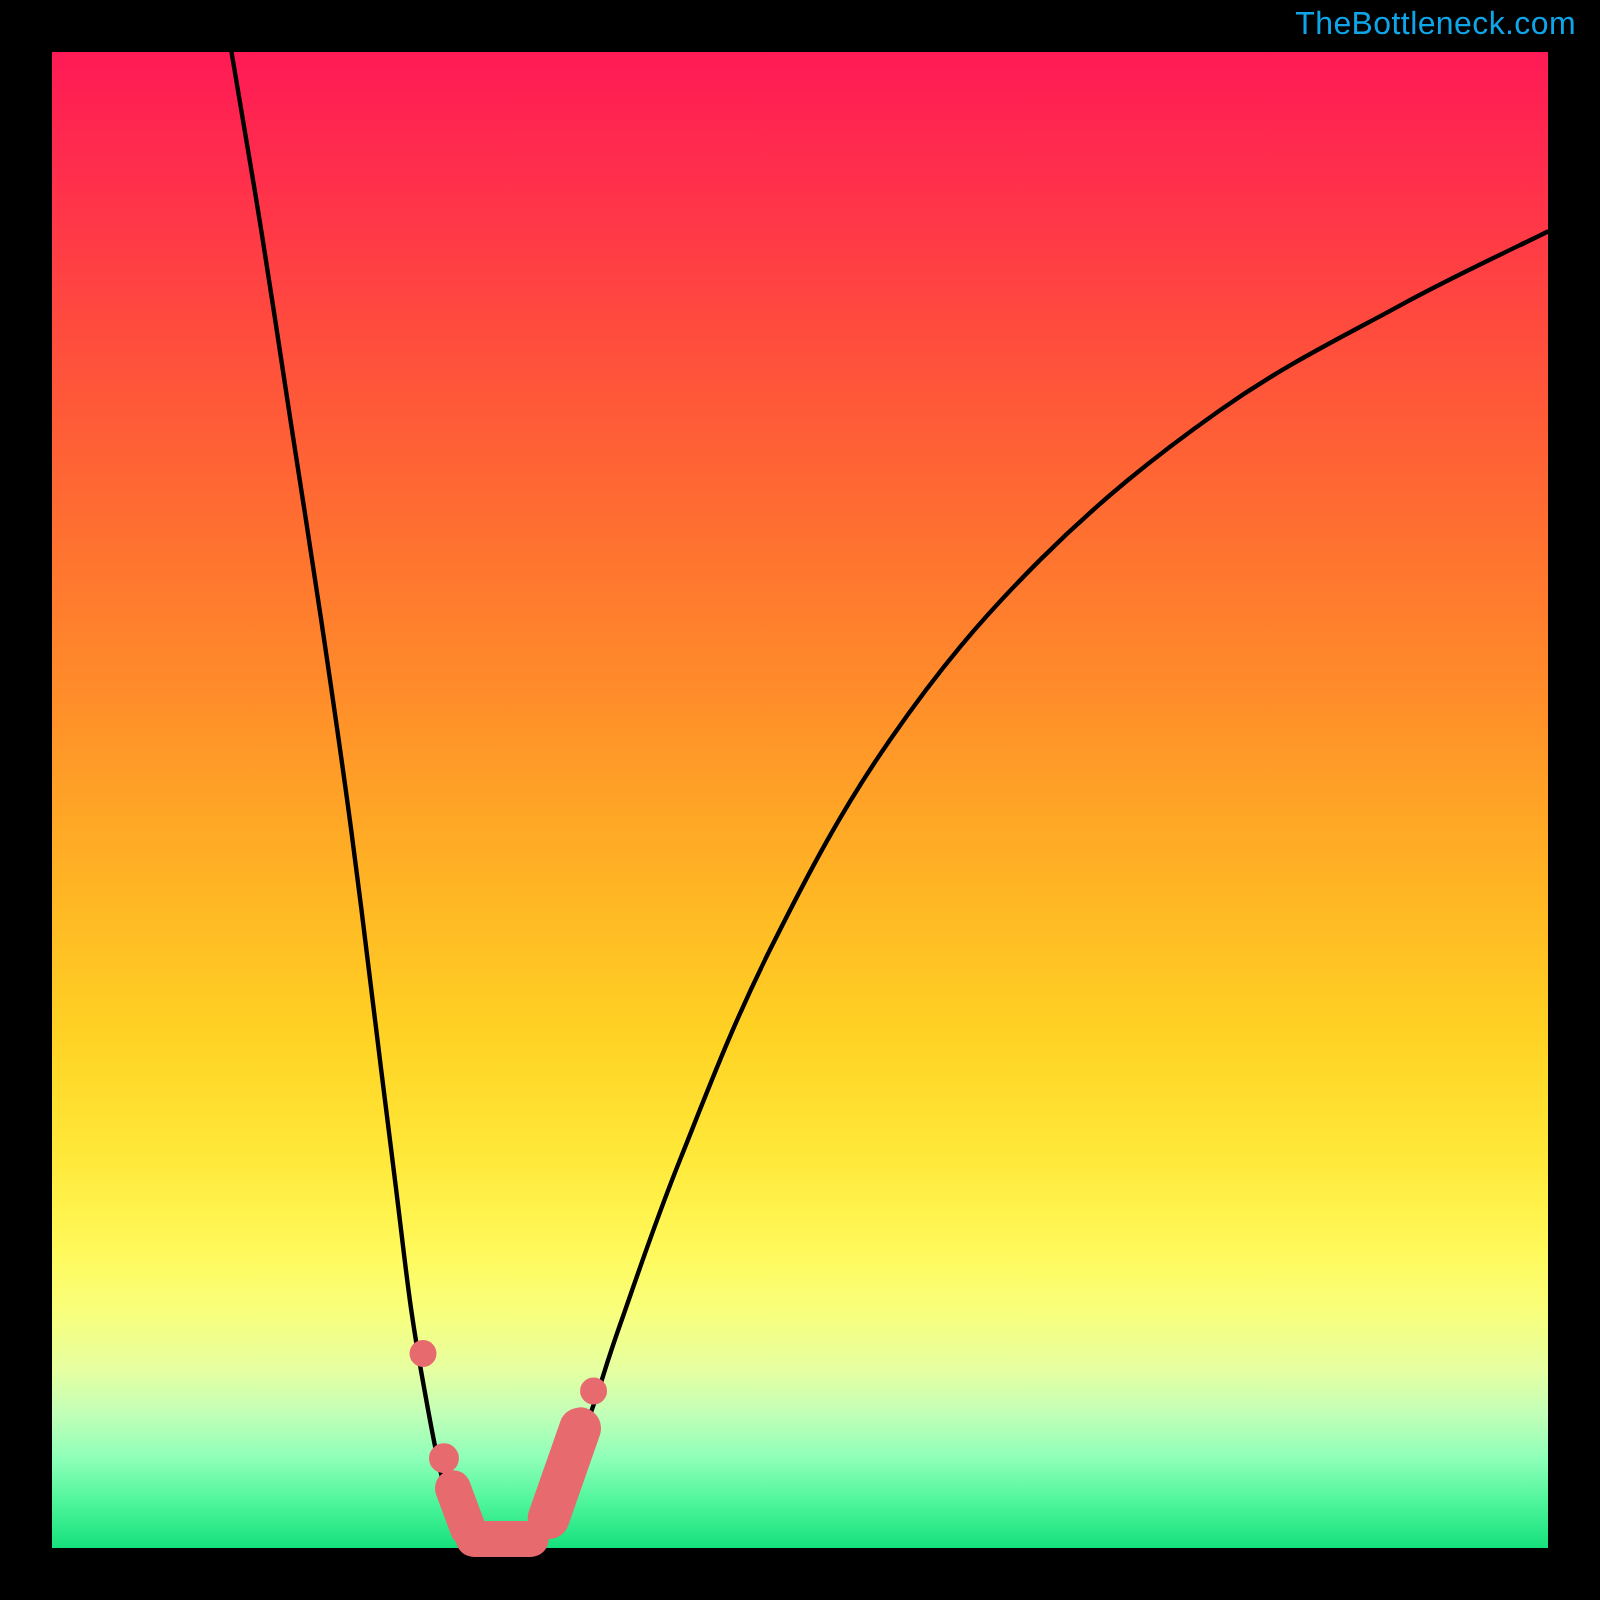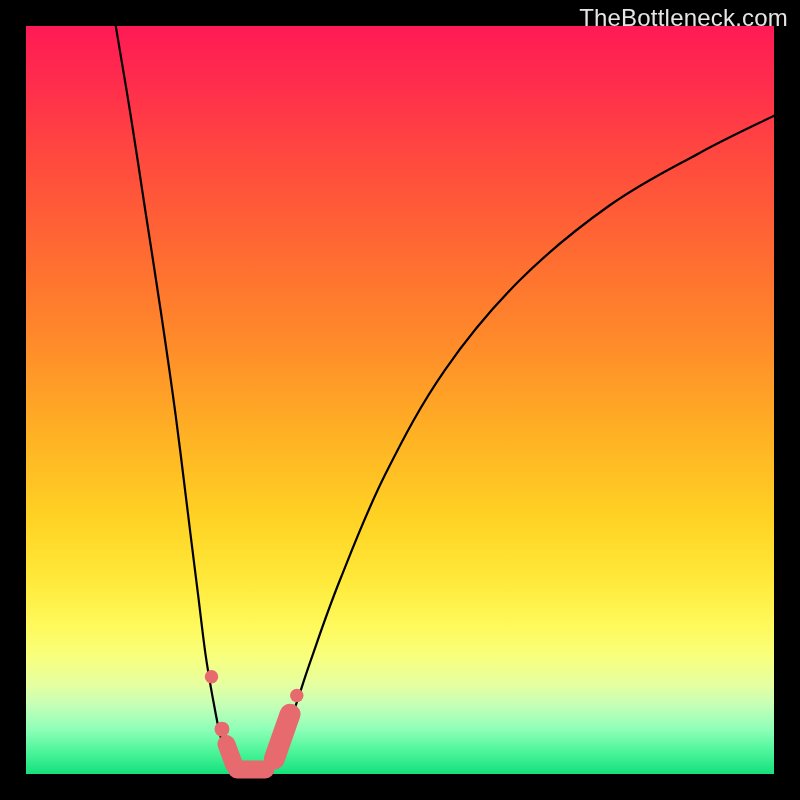--- a/index.html
+++ b/index.html
@@ -41,22 +41,22 @@
       #c2ffb8 91%,
       #8effb8 94%,
       #4df59a 97%,
       #15e07c 100%
     );
   }
   .watermark {
     position: absolute;
     top: 4px;
     right: 12px;
-    color: #e5e5e5;
-    font-size: 24px;
+    color: #0ea5e9;
+    font-size: 16px;
     font-weight: 500;
     letter-spacing: 0.2px;
     user-select: none;
   }
   svg.curves {
     position: absolute;
     left: 0;
     top: 0;
     width: 748px;
     height: 748px;

